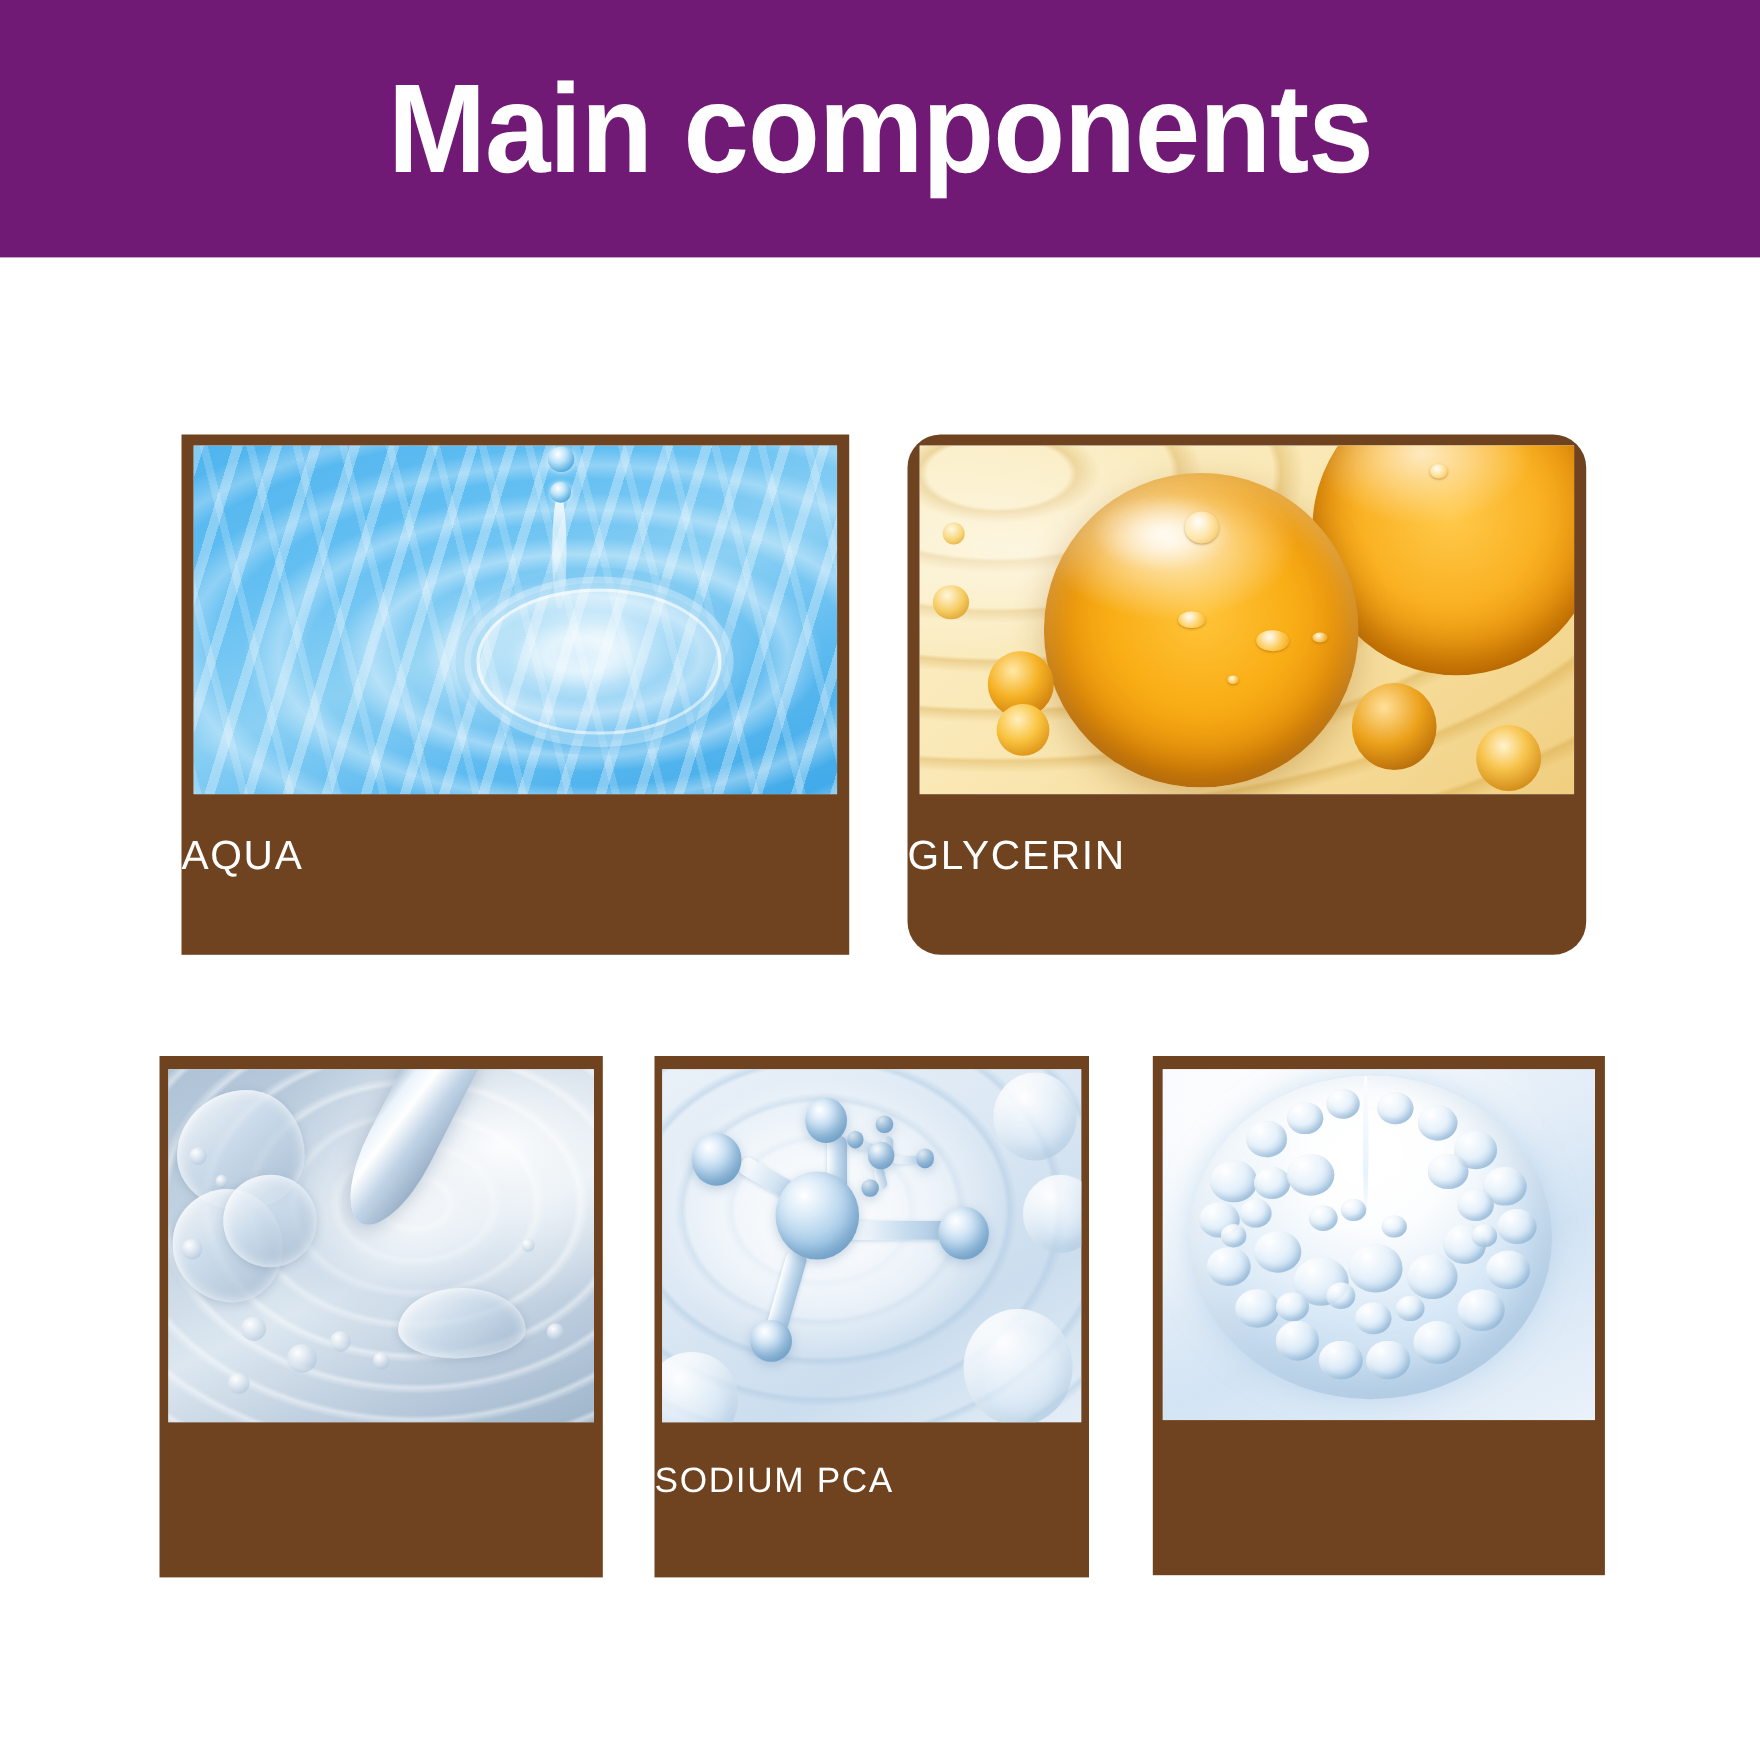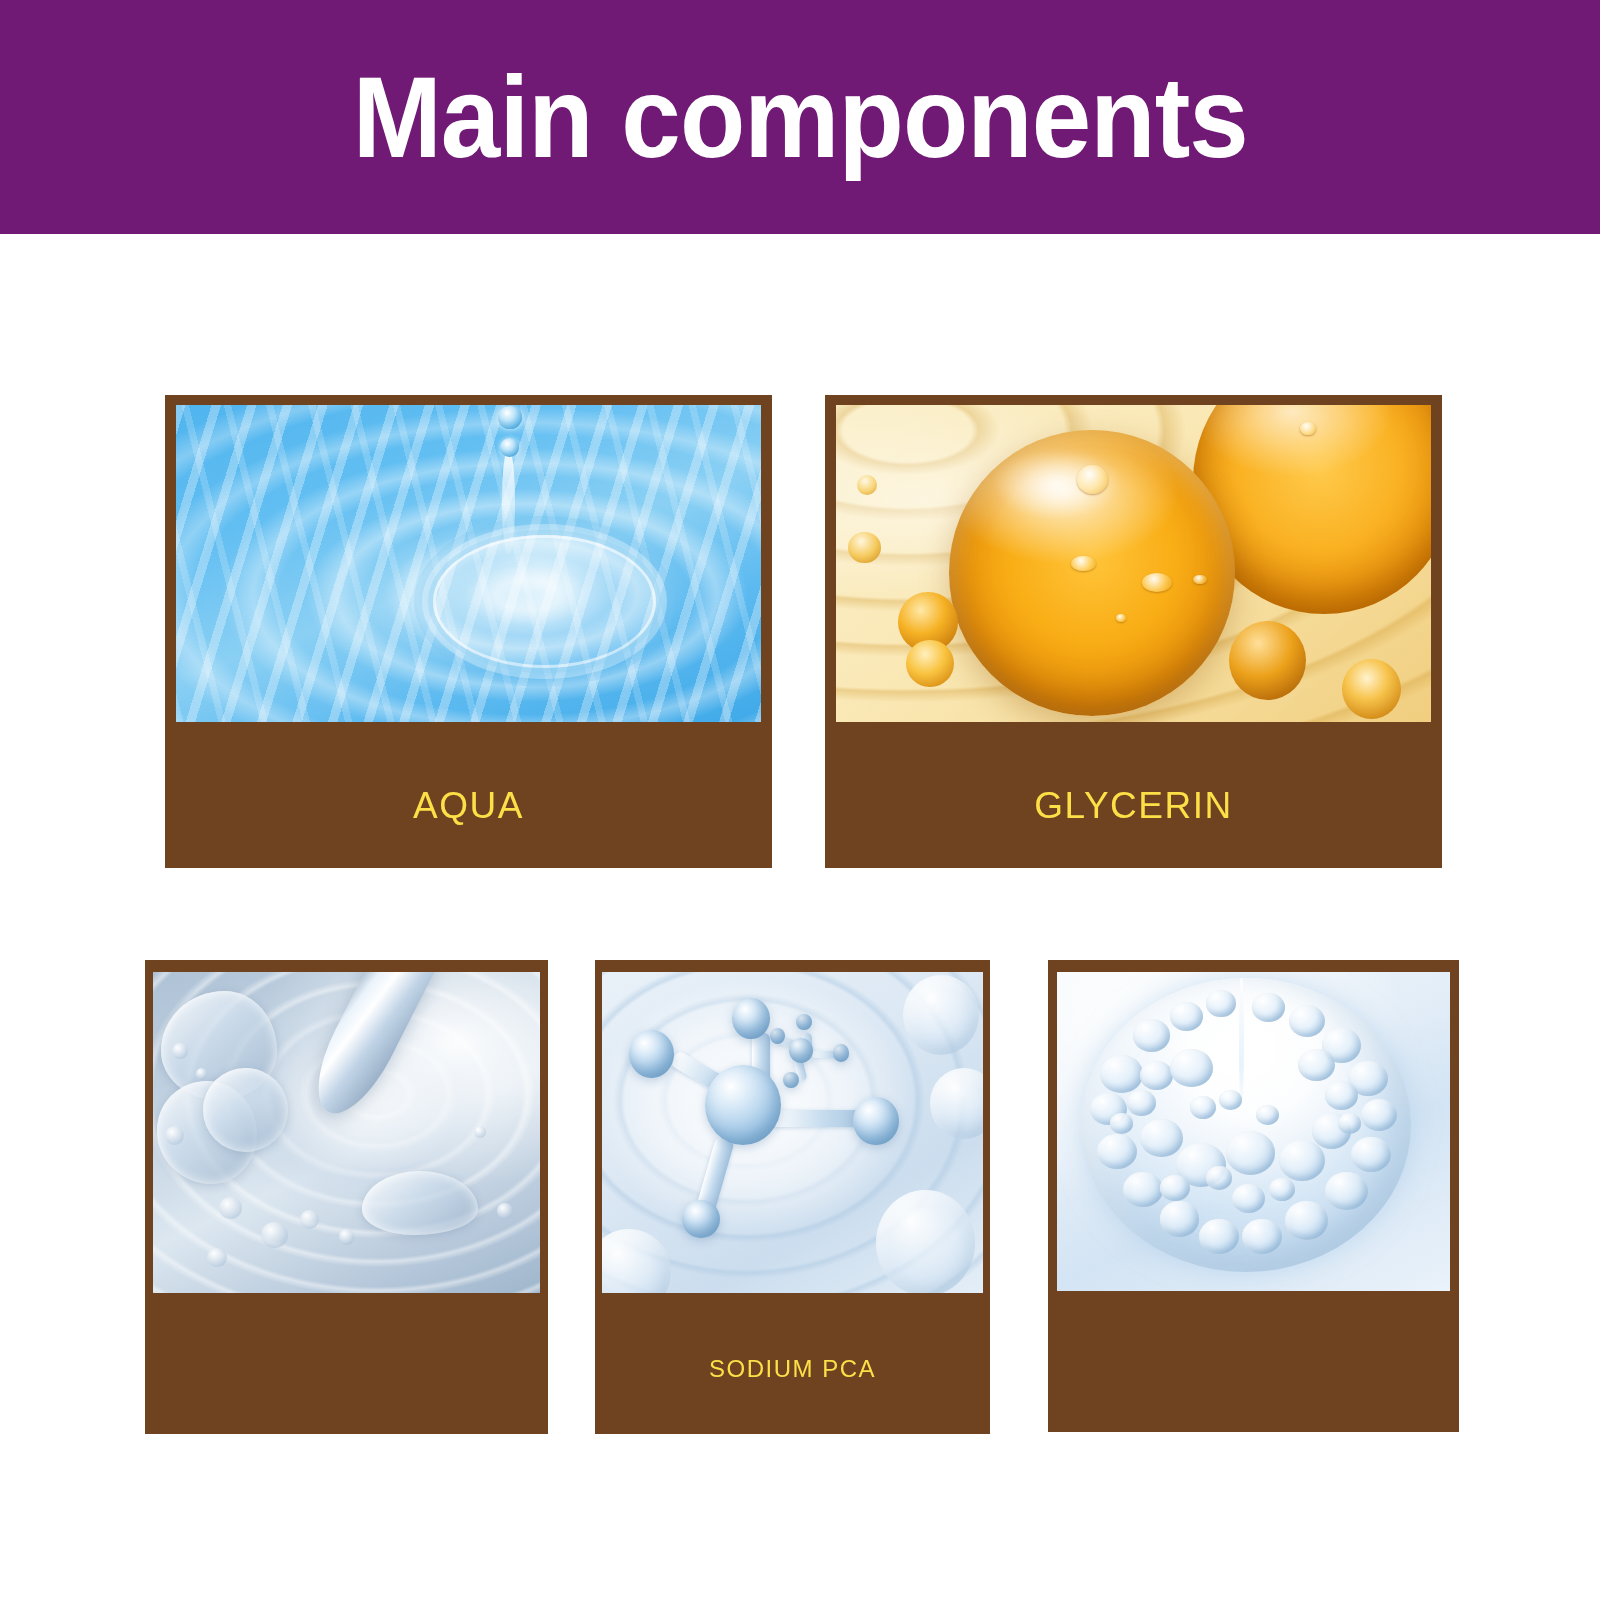--- a/index.html
+++ b/index.html
@@ -54,27 +54,26 @@
   .card-photo {
     position: absolute;
     overflow: hidden;
     background: #dfe9f2;
   }
 
   .card-label {
     position: absolute;
     left: 0;
     width: 100%;
-    text-align: center;
-    color: #fde047;
+    text-align: left;
+    color: #ffffff;
     font-family: "Liberation Sans", sans-serif;
     font-weight: 400;
     letter-spacing: 1.5px;
     white-space: nowrap;
-    margin-top: 28px;
   }
 
   
   .art { position: absolute; inset: 0; }
 
   
   .aqua-bg {
     background:
       radial-gradient(ellipse 55% 45% at 58% 62%, rgba(255,255,255,.55) 0%, rgba(255,255,255,0) 55%),
       radial-gradient(ellipse 90% 80% at 60% 60%,
@@ -320,21 +319,21 @@
     <div class="card-photo" style="left:11px; top:10px; width:585px; height:317px;">
       <div class="art aqua-bg"></div>
       <div class="aqua-crater"></div>
       <div class="aqua-column"></div>
       <div class="aqua-drop1"></div>
       <div class="aqua-drop2"></div>
     </div>
     <div class="card-label" style="top:362px; font-size:37px;">AQUA</div>
   </div>
 
-  <div class="card" style="left:825px; top:395px; width:617px; height:473px;">
+  <div class="card" style="left:825px; top:395px; width:617px; height:473px;border-radius:30px;">
     <div class="card-photo" style="left:11px; top:10px; width:595px; height:317px;">
       <div class="art gly-bg"></div>
       <div class="gly-sphere gly-right"></div>
       <div class="gly-sphere gly-main"></div>
       <div class="gly-hl"></div>
       <div class="gly-sphere gly-sm1"></div>
       <div class="gly-sphere gly-sm2"></div>
       <div class="gly-sphere gly-sm3"></div>
       <div class="gly-sphere gly-sm4"></div>
       <div class="gly-sphere gly-sm5"></div>
@@ -392,21 +391,21 @@
       <div class="bond" style="left:46%; top:19.5%; width:8%; height:2.4%; transform: rotate(18deg); transform-origin: 0 50%; opacity:.75;"></div>
       <div class="bond" style="left:52.5%; top:19%; width:2.6%; height:7%; opacity:.75;"></div>
       <div class="bond" style="left:55%; top:24.5%; width:9%; height:2.4%; opacity:.75;"></div>
       <div class="bond" style="left:51%; top:27%; width:2.4%; height:7%; transform: rotate(-14deg); opacity:.75;"></div>
       <div class="atom" style="left:49%; top:20.5%; width:6.4%; height:8%;"></div>
       <div class="atom" style="left:44%; top:17.5%; width:4%; height:5%;"></div>
       <div class="atom" style="left:51%; top:13%; width:4.2%; height:5.2%;"></div>
       <div class="atom" style="left:60.5%; top:22.5%; width:4.4%; height:5.5%;"></div>
       <div class="atom" style="left:47.5%; top:31%; width:4.2%; height:5.2%;"></div>
     </div>
-    <div class="card-label" style="top:367px; font-size:24px;">SODIUM PCA</div>
+    <div class="card-label" style="top:367px; font-size:32px;">SODIUM PCA</div>
   </div>
 
   <div class="card" style="left:1048px; top:960px; width:411px; height:472px;">
     <div class="card-photo" style="left:9px; top:12px; width:393px; height:319px;">
       <div class="art bio-bg"></div>
       <div class="bio-globe">
         <div class="bio-glow"></div>
         <div class="bio-stream"></div>
 
         <div class="bio-b" style="left:6%;  top:26%; width:13%; height:13%;"></div>

